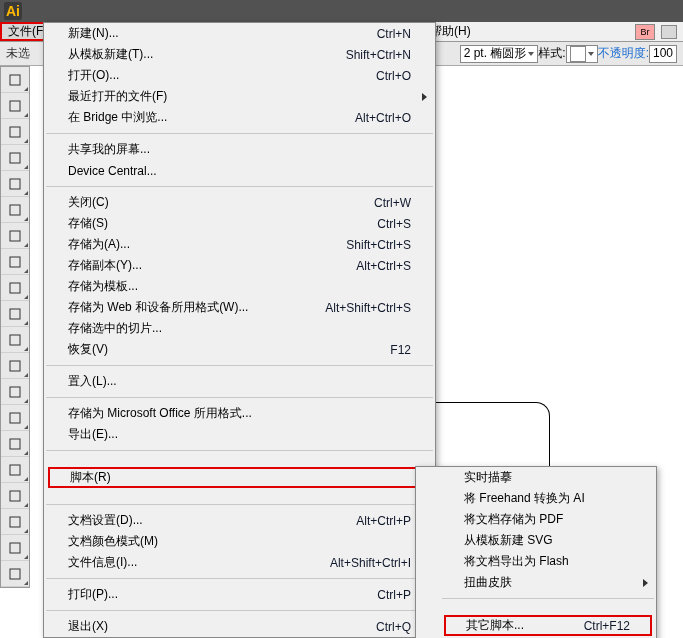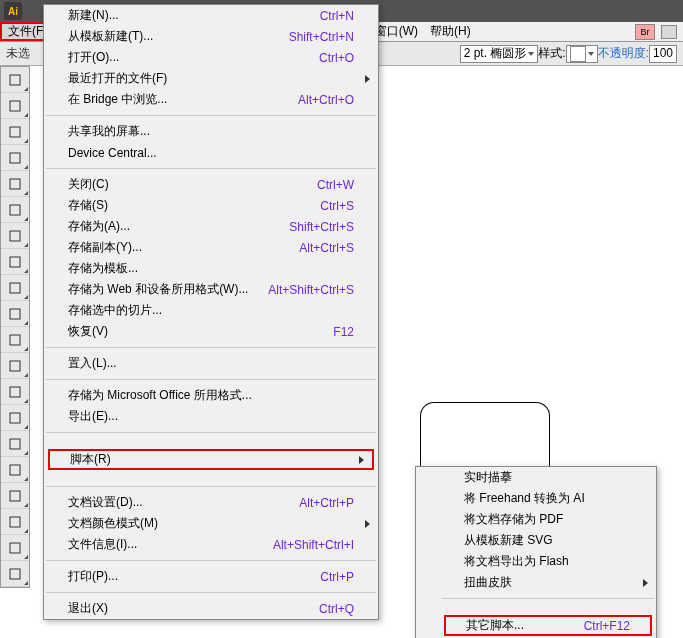--- a/index.html
+++ b/index.html
@@ -1,39 +1,39 @@
 <!DOCTYPE html>
 <html><head>
 <meta charset="utf-8">
 <style>
 * { margin: 0; padding: 0; box-sizing: border-box; font-family: "Microsoft YaHei", "SimSun", Arial, sans-serif; font-size: 12px; }
 body { background: #fff; width: 683px; height: 638px; overflow: hidden; position: relative; }
 .titlebar { height: 22px; background: #525252; display: flex; align-items: center; padding: 0 4px; }
-.app-logo { width: 18px; height: 18px; background: #3a3a3a; color: #ffb900; display: flex; align-items: center; justify-content: center; font-weight: bold; font-size: 10px; border-radius: 2px; }
+.app-logo { width: 18px; height: 18px; background: #3a3a3a; color: #ffb900; display: flex; align-items: center; justify-content: center; font-weight: bold; font-size: 14px; border-radius: 2px; }
 .menubar { height: 20px; background: #f0f0f0; display: flex; align-items: stretch; border-bottom: 1px solid #999; }
 .menu-item { padding: 0 6px; display: flex; align-items: center; color: #000; cursor: default; }
 .menu-item.open { border: 2px solid #e00000; background: #d8d8d8; }
 .menubar-right { margin-left: auto; display: flex; align-items: center; padding-right: 6px; gap: 6px; }
 .br-btn { width: 20px; height: 16px; background: #fca5a5; border: 1px solid #888; font-size: 9px; display:flex;align-items:center;justify-content:center;}
 .sq-btn { width: 16px; height: 14px; background: #d8d8d8; border: 1px solid #888;}
 .toolbar-row { height: 24px; background: #e8e8e8; border-bottom: 1px solid #aaa; display: flex; align-items: center; }
 .toolbar-left { padding: 0 6px; color: #333; }
 .toolbar-right { margin-left: auto; display:flex; align-items:center; gap:0; padding-right:6px;}
 .dd { border:1px solid #888; background:#fff; height:18px; display:flex; align-items:center; padding:0 3px; gap:2px;}
 .arrow-down { width:0;height:0;border-left:3px solid transparent;border-right:3px solid transparent;border-top:4px solid #555;}
 .opacity-label { color:#1b6dd1; }
 .opacity-box { border:1px solid #888; background:#fff; width:28px; height:18px; text-align:center;}
 .toolbox { position:absolute; left:0; top:66px; width:30px; background:#e8e8e8; border:1px solid #999; display:flex; flex-direction:column;}
 .tool { height:26px; display:flex; align-items:center; justify-content:center; border-bottom:1px solid #d0d0d0; position:relative;}
 .tool svg { width:16px; height:16px; }
 .tool .tri { position:absolute; right:1px; bottom:1px; width:0;height:0;border-left:4px solid transparent; border-bottom:4px solid #555;}
-.dropdown { position:absolute; left:43px; top:4px; width:336px; background:#f0f0f0; border:1px solid #888; box-shadow:2px 2px 6px rgba(0,0,0,.3);}
+.dropdown { position:absolute; left:43px; top:22px; width:393px; background:#f0f0f0; border:1px solid #888; box-shadow:2px 2px 6px rgba(0,0,0,.3);}
 .dd-row { height:21px; display:flex; align-items:center; padding:0 24px 0 24px; color:#000; position:relative;}
 .dd-row .lbl { flex:1; }
-.dd-row .sc { color:#6d28d9; }
+.dd-row .sc { color:#0f172a; }
 .dd-row .sub-arrow { position:absolute; right:8px; width:0;height:0; border-top:4px solid transparent; border-bottom:4px solid transparent; border-left:5px solid #333;}
 .dd-sep { height:1px; background:#c9c9c9; margin:5px 2px;}
 .dd-row.hi { border:2px solid #e00000; margin:16px 4px; padding:0 20px 0 20px;}
 .submenu { position:absolute; left:415px; top:466px; width:242px; background:#f0f0f0; border:1px solid #888; box-shadow:2px 2px 6px rgba(0,0,0,.3);padding-left:24px;}
 .canvas-peek { position:absolute; left:410px; top:66px; right:0; bottom:0; background:#fff; }
 .shape1 { position:absolute; left:10px; top:336px; width:130px; height:110px; border:1px solid #000; border-radius:14px; border-bottom:none; }
 .style-swatch { width:16px; height:16px; border:1px solid #888; background:#fff;}
 </style>
 </head>
 <body>

